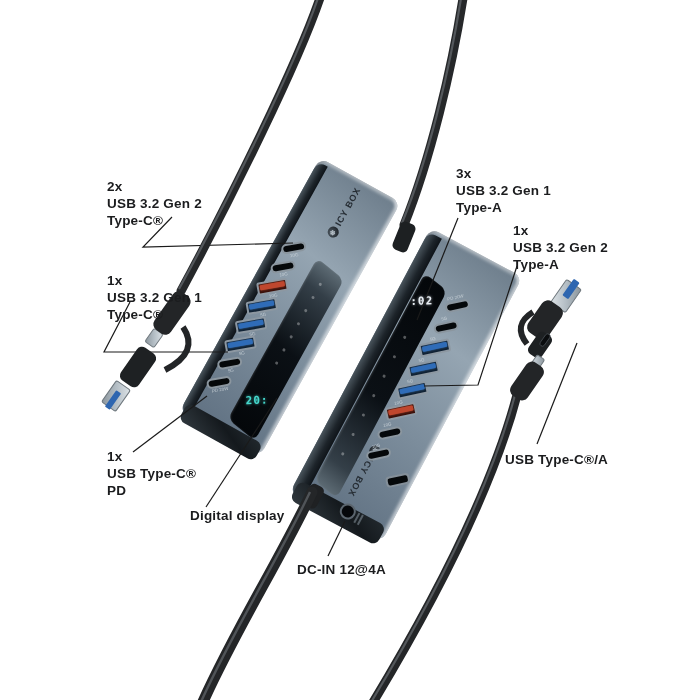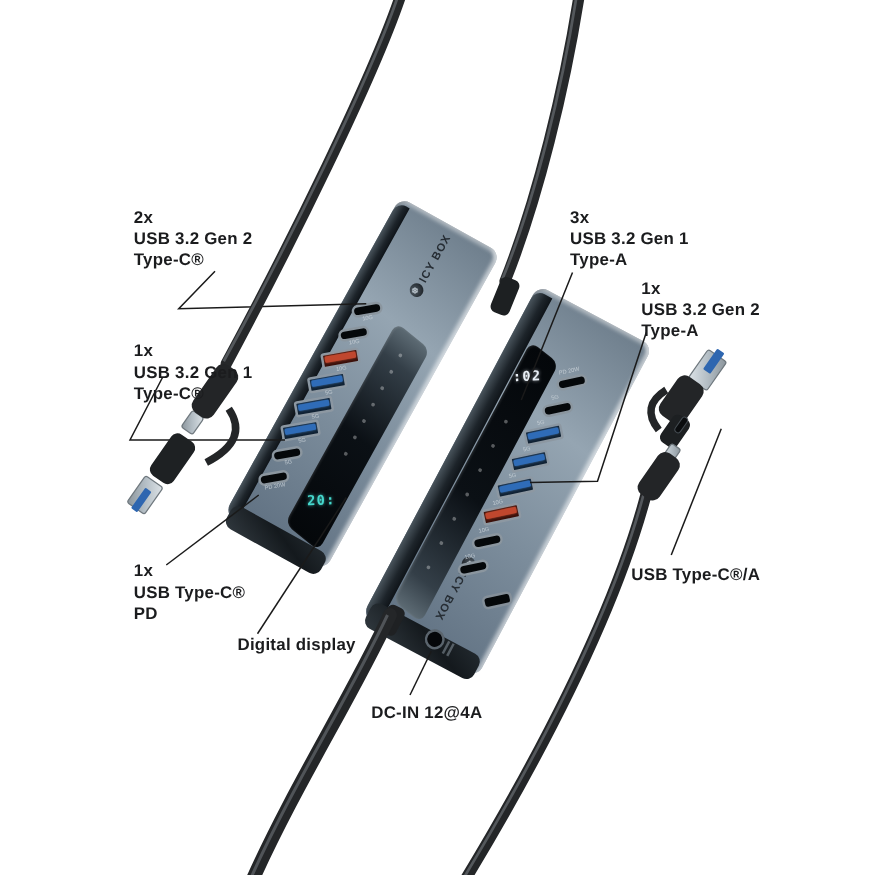--- a/index.html
+++ b/index.html
@@ -251,21 +251,21 @@
       <rect x="-14" y="-9" width="28" height="18" rx="2" fill="url(#silver)" stroke="#6f787e" stroke-width="1" transform="translate(566,296) rotate(-55)"></rect>
       <rect x="-10" y="-3.5" width="20" height="7" rx="1" fill="#2e66b0" transform="translate(571,289) rotate(-55)"></rect>
       <rect x="-19" y="-12" width="38" height="24" rx="7" fill="#232527" transform="translate(545,320) rotate(-55)"></rect>
       <rect x="-13" y="-8" width="26" height="16" rx="5" fill="#1d2022" transform="translate(540,345) rotate(-55)"></rect>
       <rect x="-7" y="-2.5" width="14" height="5" rx="2.5" fill="#0a0c0e" stroke="#454c52" stroke-width=".8" transform="translate(545,340) rotate(-55)"></rect>
       <rect x="-7" y="-4.5" width="14" height="9" rx="2" fill="url(#silver)" stroke="#6f787e" stroke-width="1" transform="translate(537,363) rotate(-55)"></rect>
       <rect x="-20" y="-10" width="40" height="20" rx="7" fill="#232527" transform="translate(527,381) rotate(-55)"></rect>
     </g>
   </svg>
 
-  <div class="callout" style="left:107px;top:165px;">
+  <div class="callout" style="left:107px;top:178px;">
       <div>2x</div>
       <div>USB 3.2 Gen 2</div>
       <div>Type-C®</div>
     </div>
   <div class="callout" style="left:107px;top:272px;">
       <div>1x</div>
       <div>USB 3.2 Gen 1</div>
       <div>Type-C®</div>
     </div>
   <div class="callout" style="left:107px;top:448px;">

